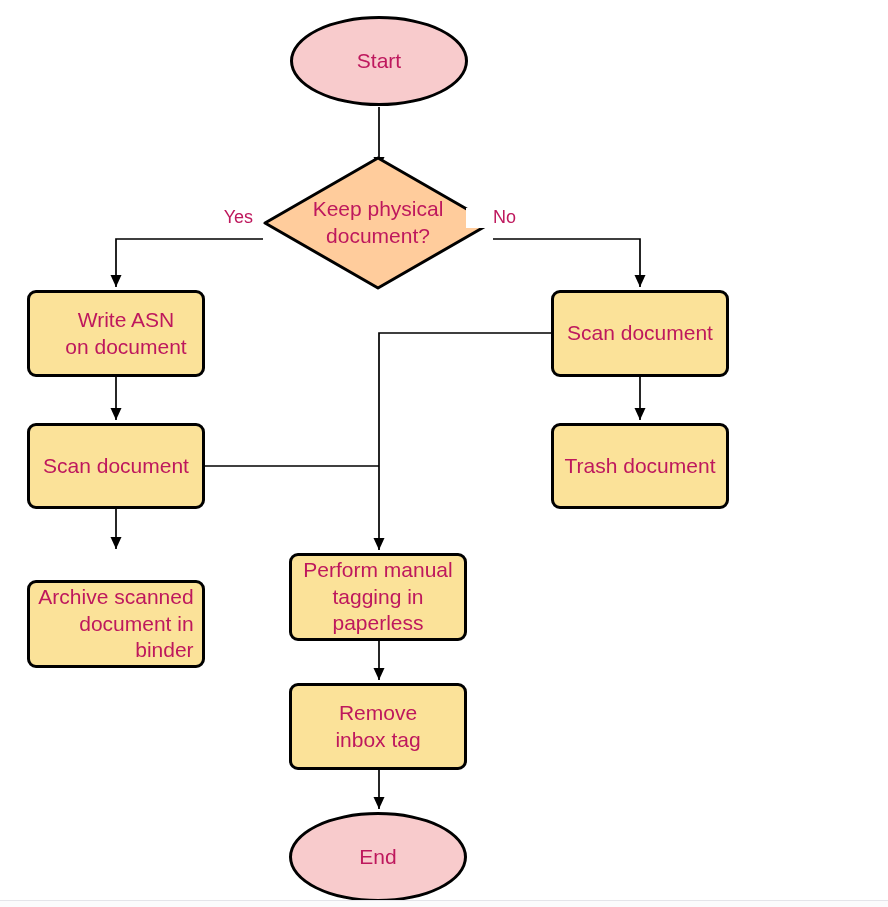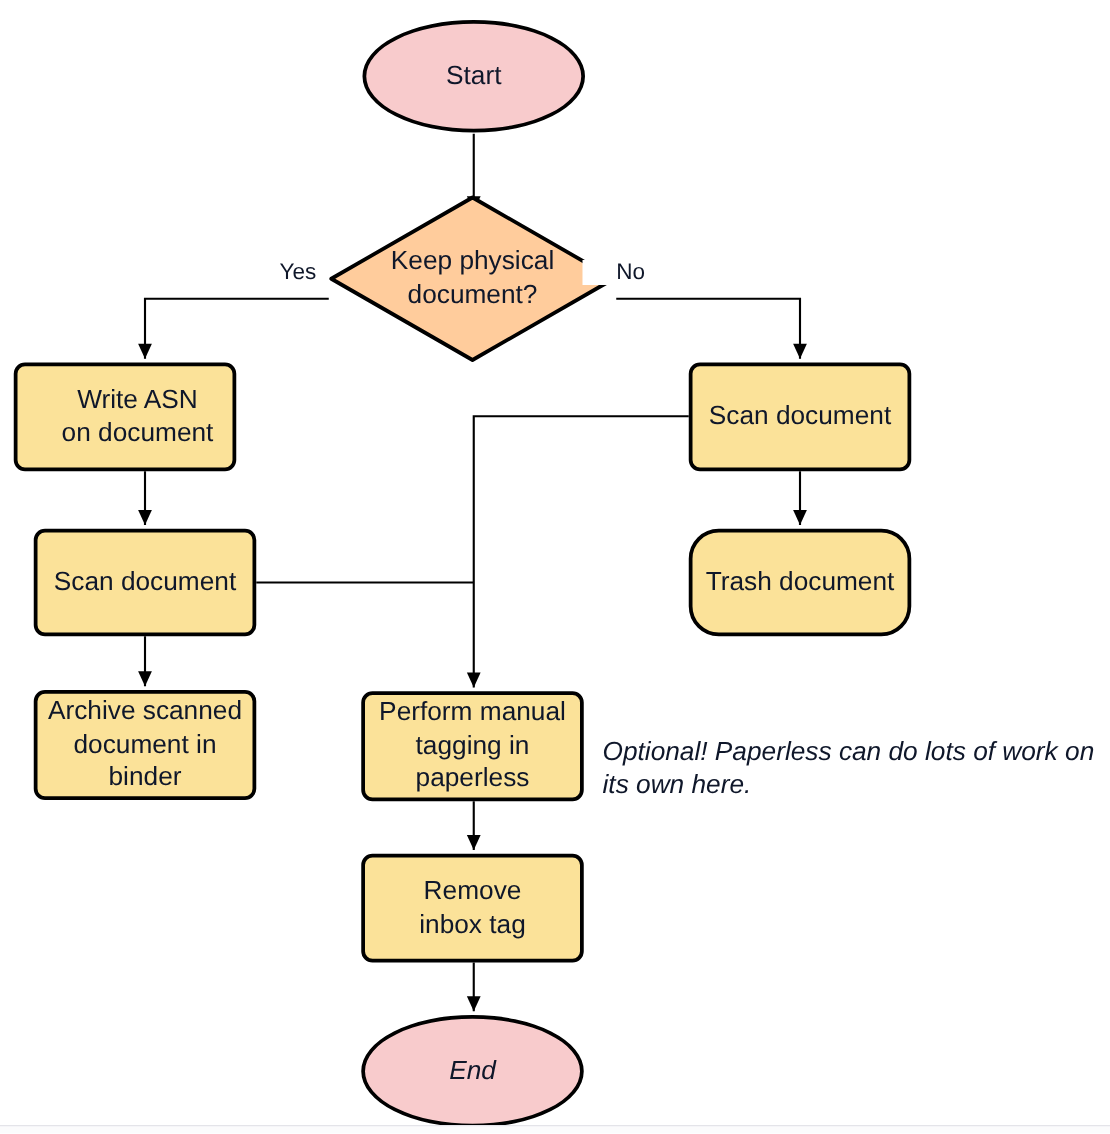--- a/index.html
+++ b/index.html
@@ -7,21 +7,21 @@
     padding: 0;
     background: #ffffff;
   }
   .canvas {
     position: relative;
     width: 888px;
     height: 907px;
     background: #ffffff;
     overflow: hidden;
     font-family: "Liberation Sans", "DejaVu Sans", sans-serif;
-    color: #0f172a;
+    color: #be185d;
   }
   .connector-layer {
     position: absolute;
     left: 0;
     top: 0;
     width: 888px;
     height: 907px;
     pointer-events: none;
   }
   .edge {
@@ -96,28 +96,28 @@
     bottom: 0;
     width: 100%;
     height: 6px;
     background: #fbfbfc;
     border-top: 1px solid #e4e4e9;
   }
 
   
   .node-start        { left: 290px; top: 16px;  width: 178px; height: 90px; }
   .node-decision     { left: 263px; top: 156px; width: 230px; height: 134px; }
-  .node-write-asn    { left: 11px;  top: 290px; width: 178px; height: 87px; padding-left: 20px; }
+  .node-write-asn    { left: 27px;  top: 290px; width: 178px; height: 87px; padding-left: 20px; }
   .node-scan-left    { left: 27px;  top: 423px; width: 178px; height: 86px; }
-  .node-archive      { left: 27px;  top: 552px; width: 178px; height: 88px; }
+  .node-archive      { left: 27px;  top: 580px; width: 178px; height: 88px; text-align: right; }
   .node-scan-right   { left: 551px; top: 290px; width: 178px; height: 87px; }
-  .node-trash        { left: 551px; top: 423px; width: 178px; height: 86px; border-radius: 24px; }
+  .node-trash        { left: 551px; top: 423px; width: 178px; height: 86px; }
   .node-tagging      { left: 289px; top: 553px; width: 178px; height: 88px; }
   .node-remove-inbox { left: 289px; top: 683px; width: 178px; height: 87px; }
-  .node-end          { left: 289px; top: 812px; width: 178px; height: 90px; font-style: italic; }
+  .node-end          { left: 289px; top: 812px; width: 178px; height: 90px; }
 
   .edge-label-yes { left: 203px; top: 208px; }
   .edge-label-no  { left: 466px; top: 208px; }
 </style>
 </head>
 <body>
 
 <div class="canvas">
 
   <svg class="connector-layer" viewBox="0 0 888 907" xmlns="http://www.w3.org/2000/svg">
@@ -184,18 +184,16 @@
 
   <div class="node process node-remove-inbox">
     <span class="node-label">Remove
 inbox tag</span>
   </div>
 
   <div class="node terminal node-end">
     <span class="node-label">End</span>
   </div>
 
-  <div class="annotation">Optional! Paperless can do lots of work on
-its own here.</div>
 
   <div class="viewport-bottom-edge"></div>
 
 </div>
 
 </body></html>

